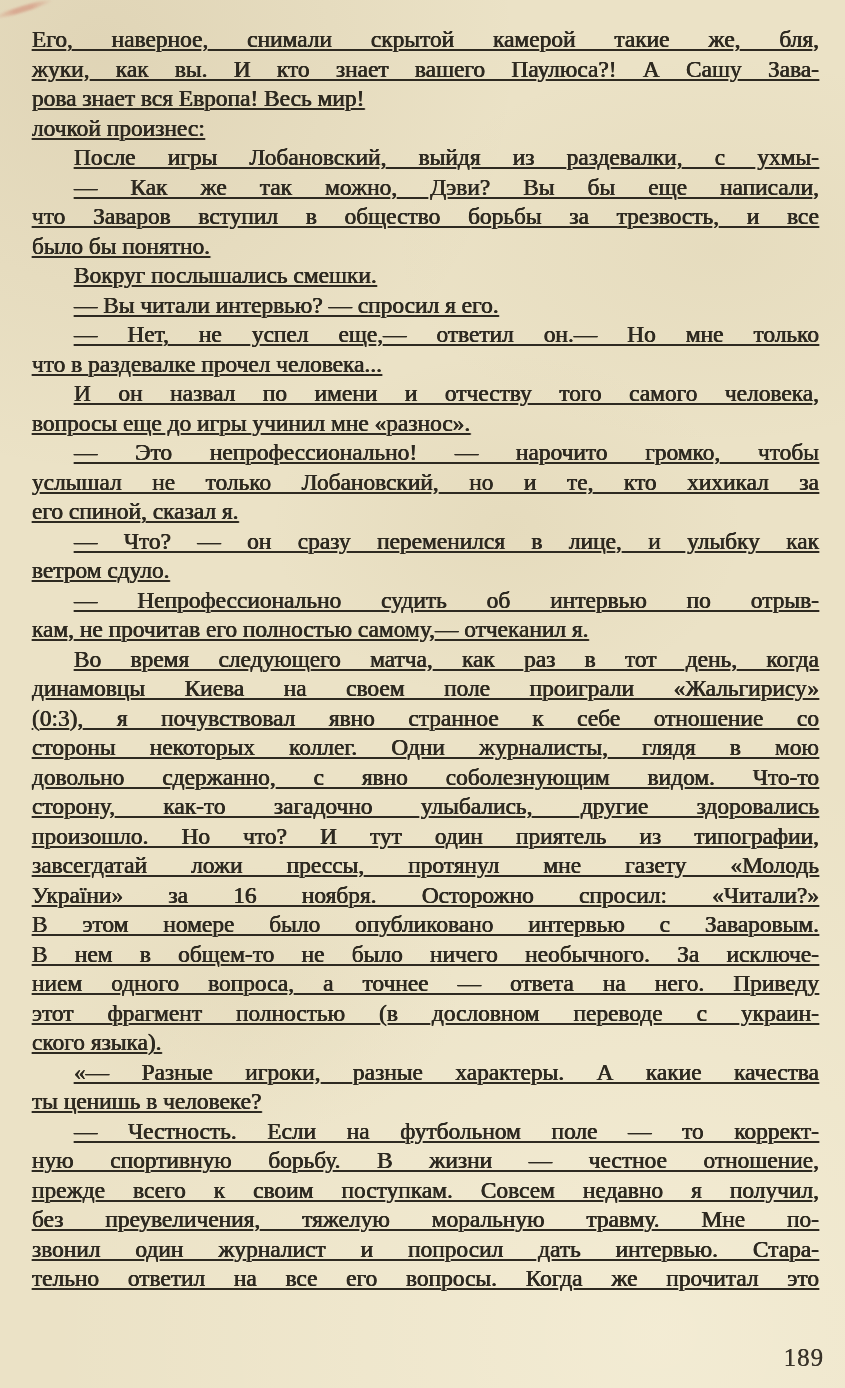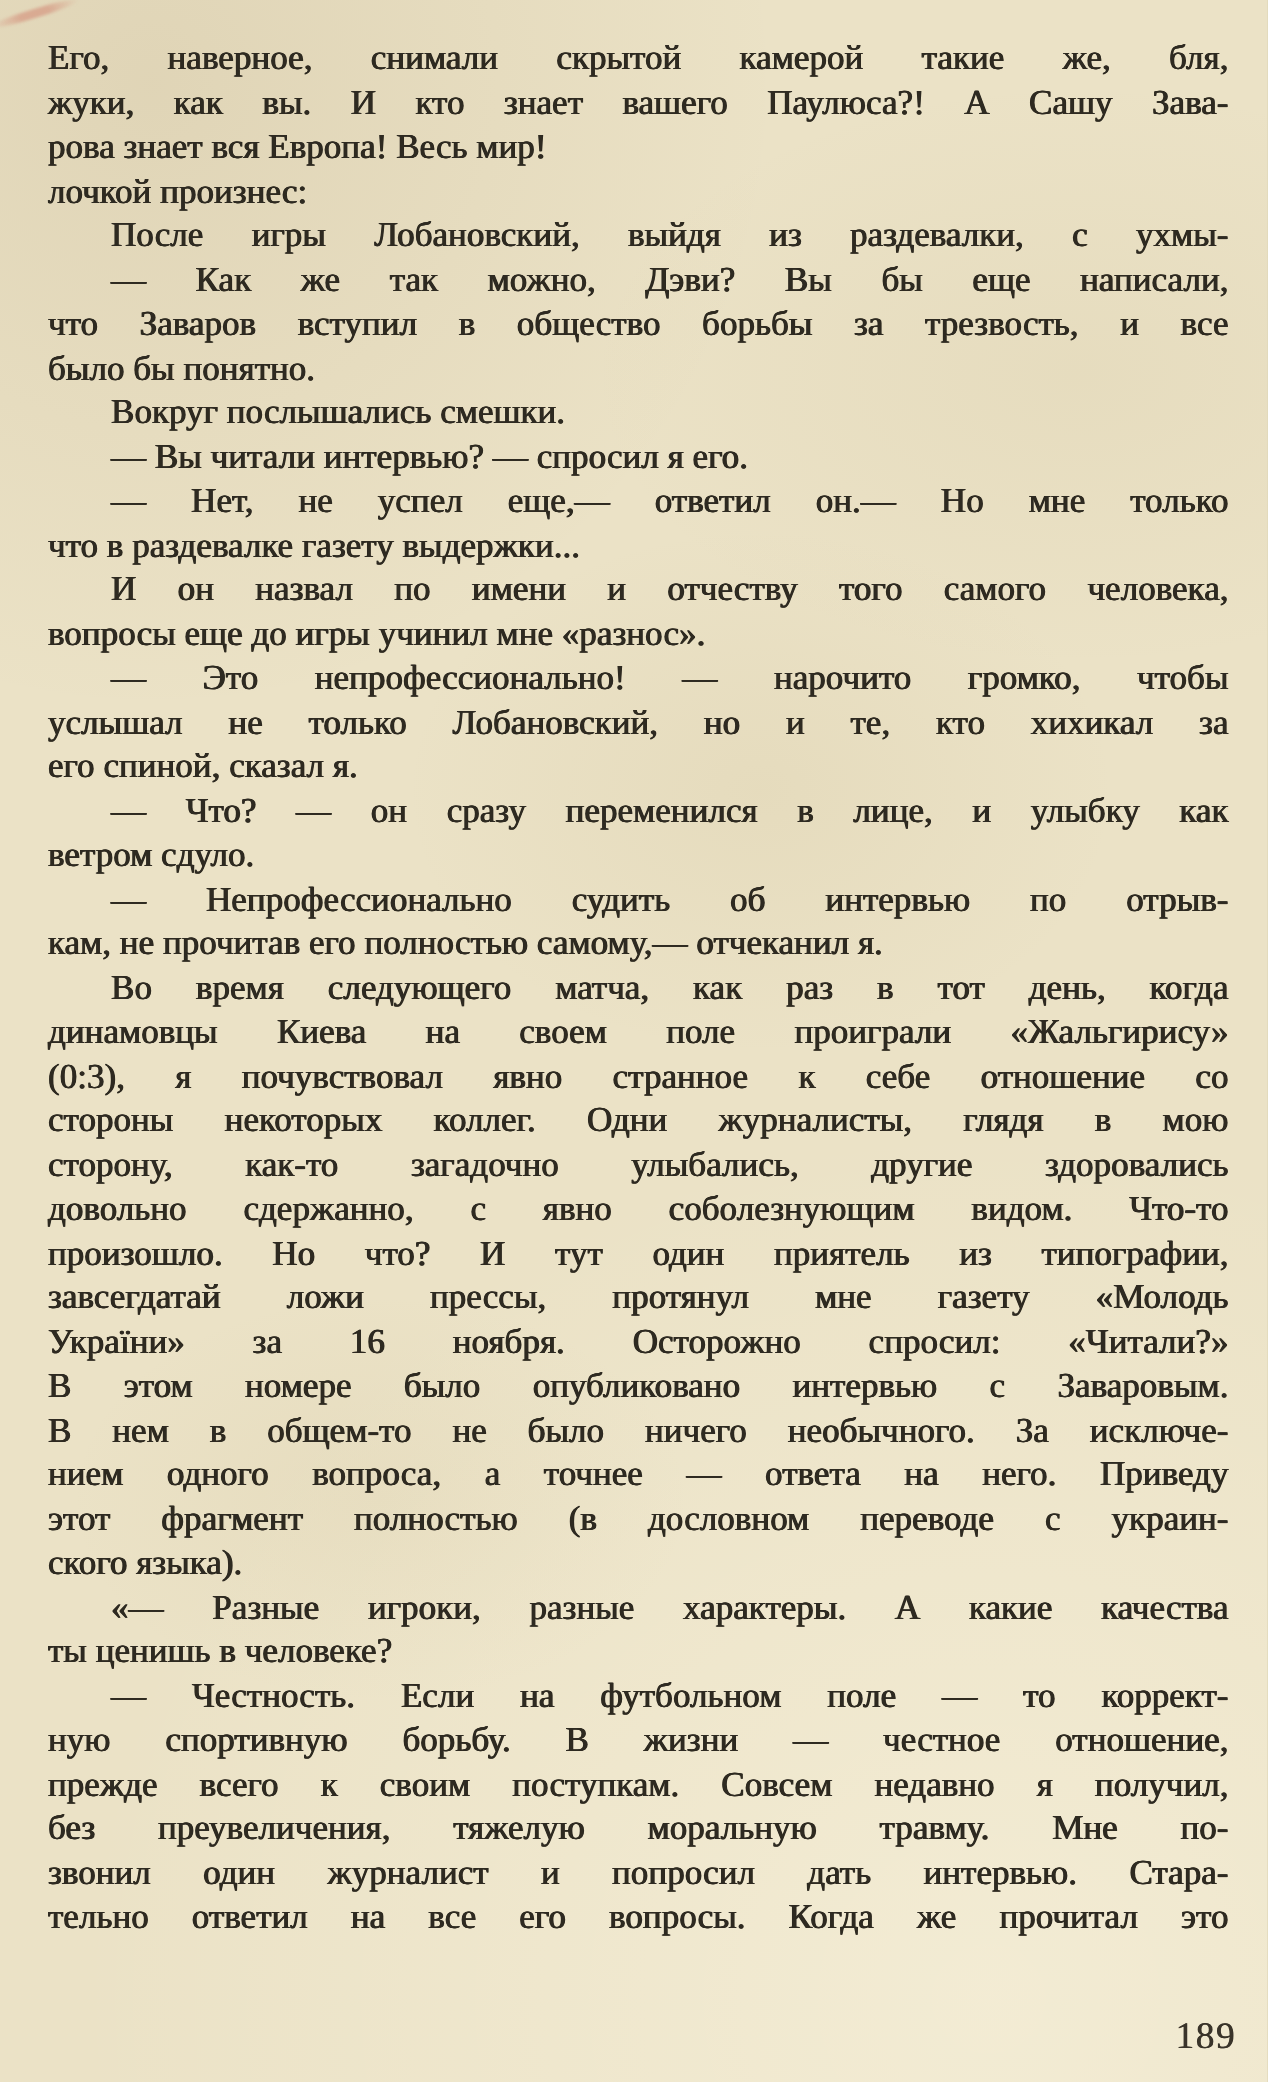--- a/index.html
+++ b/index.html
@@ -42,20 +42,21 @@
     line-height:29.5px;
     
     text-shadow:0.35px 0 0 currentColor, -0.35px 0 0 currentColor;
   }
   .paragraph{margin:0;padding:0;}
   .line{
     text-align:justify;
     text-align-last:justify;
     white-space:normal;
     min-height:29.5px;
+    text-decoration:underline;
   }
   .line.indent{text-indent:42px;}
   .line.para-end{text-align-last:left;}
   .page-number{
     position:absolute;
     right:21px;top:1344px;
     color:var(--folio);
     font-size:25px;
     line-height:28px;
     text-shadow:0.3px 0 0 currentColor;
@@ -83,21 +84,21 @@
         <div class="line para-end">было бы понятно.</div>
       </div>
       <div class="paragraph">
         <div class="line indent para-end">Вокруг послышались смешки.</div>
       </div>
       <div class="paragraph">
         <div class="line indent para-end">— Вы читали интервью? — спросил я его.</div>
       </div>
       <div class="paragraph">
         <div class="line indent">— Нет, не успел еще,— ответил он.— Но мне только</div>
-        <div class="line para-end">что в раздевалке газету выдержки...</div>
+        <div class="line para-end">что в раздевалке прочел человека...</div>
       </div>
       <div class="paragraph">
         <div class="line indent">И он назвал по имени и отчеству того самого человека,</div>
         <div class="line para-end">вопросы еще до игры учинил мне «разнос».</div>
       </div>
       <div class="paragraph">
         <div class="line indent">— Это непрофессионально! — нарочито громко, чтобы</div>
         <div class="line">услышал не только Лобановский, но и те, кто хихикал за</div>
         <div class="line para-end">его спиной, сказал я.</div>
       </div>
@@ -107,22 +108,22 @@
       </div>
       <div class="paragraph">
         <div class="line indent">— Непрофессионально судить об интервью по отрыв-</div>
         <div class="line para-end">кам, не прочитав его полностью самому,— отчеканил я.</div>
       </div>
       <div class="paragraph">
         <div class="line indent">Во время следующего матча, как раз в тот день, когда</div>
         <div class="line">динамовцы Киева на своем поле проиграли «Жальгирису»</div>
         <div class="line">(0:3), я почувствовал явно странное к себе отношение со</div>
         <div class="line">стороны некоторых коллег. Одни журналисты, глядя в мою</div>
+        <div class="line">довольно сдержанно, с явно соболезнующим видом. Что-то</div>
         <div class="line">сторону, как-то загадочно улыбались, другие здоровались</div>
-        <div class="line">довольно сдержанно, с явно соболезнующим видом. Что-то</div>
         <div class="line">произошло. Но что? И тут один приятель из типографии,</div>
         <div class="line">завсегдатай ложи прессы, протянул мне газету «Молодь</div>
         <div class="line">України» за 16 ноября. Осторожно спросил: «Читали?»</div>
         <div class="line">В этом номере было опубликовано интервью с Заваровым.</div>
         <div class="line">В нем в общем-то не было ничего необычного. За исключе-</div>
         <div class="line">нием одного вопроса, а точнее — ответа на него. Приведу</div>
         <div class="line">этот фрагмент полностью (в дословном переводе с украин-</div>
         <div class="line para-end">ского языка).</div>
       </div>
       <div class="paragraph">

